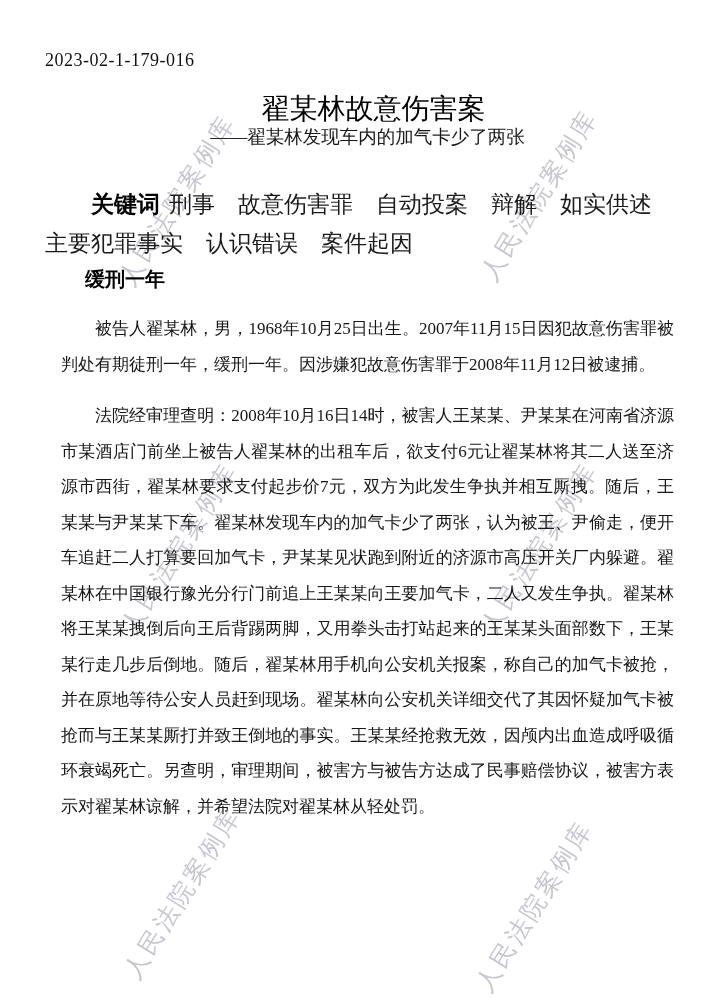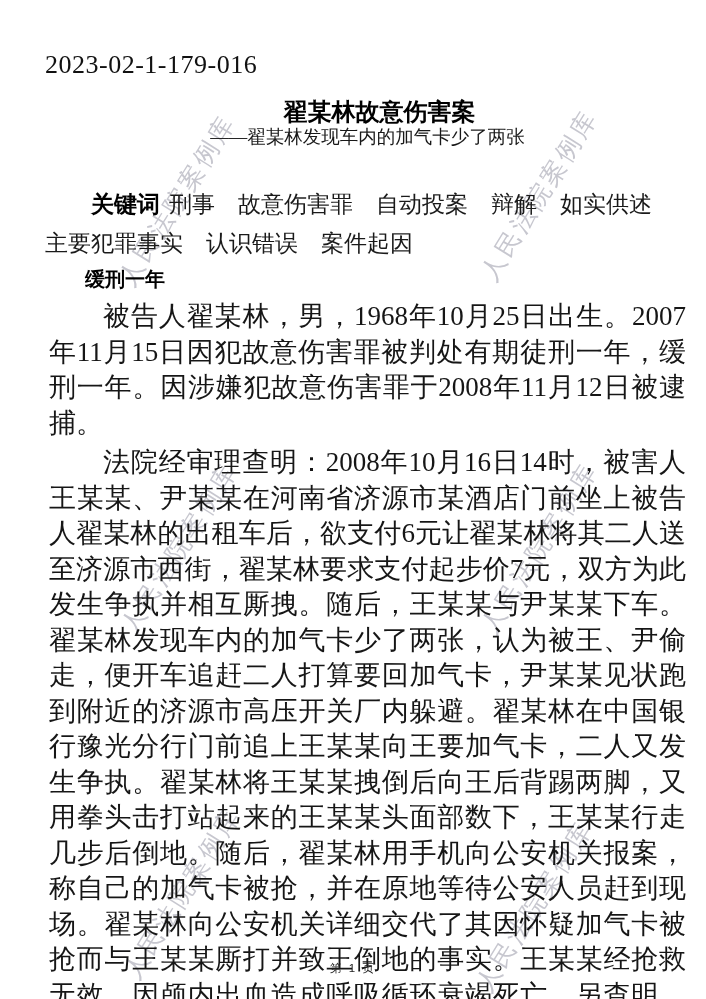--- a/index.html
+++ b/index.html
@@ -38,34 +38,34 @@
   .wm4 { left: 539px; top: 548px; }
   .wm5 { left: 182px; top: 893px; }
   .wm6 { left: 534px; top: 906px; }
   
   .layer-content { position: absolute; inset: 0; z-index: 2; }
   .case-number {
     position: absolute;
     left: 45px;
     top: 50px;
     font-family: "Liberation Serif", "DejaVu Serif", serif;
-    font-size: 26px;
+    font-size: 18px;
     letter-spacing: 0.5px;
     color: #111111;
   }
   .title {
     position: absolute;
     left: 45px;
     top: 84px;
     width: 645px;
-    margin: 12px;
+    margin: 6px;
     text-align: center;
     font-family: "Liberation Sans", "DejaVu Sans", sans-serif;
-    font-size: 24px;
-    font-weight: 700;
+    font-size: 28px;
+    font-weight: 400;
     color: #000000;
   }
   .subtitle {
     position: absolute;
     left: 45px;
     top: 124px;
     width: 645px;
     text-align: center;
     font-family: "Liberation Serif", "DejaVu Serif", serif;
     font-size: 18.5px;
@@ -96,23 +96,23 @@
   .section-heading {
     margin: 1px 0 0 0;
     font-family: "Liberation Sans", "DejaVu Sans", sans-serif;
     font-size: 20px;
     font-weight: 700;
     line-height: 31px;
     text-indent: 2em;
     color: #000000;
   }
   .body-para {
-    margin: 4px;
+    margin: 16px;
     font-family: "Liberation Serif", "DejaVu Serif", serif;
-    font-size: 27px;
+    font-size: 17px;
     line-height: 35.5px;
     text-align: justify;
     text-indent: 2em;
     color: #161616;
   }
   .footer {
     position: absolute;
     left: 0;
     right: 0;
     top: 961px;
@@ -153,16 +153,15 @@
 
       <h2 class="section-heading">缓刑一年</h2>
 
       <p class="body-para">被告人翟某林，男，1968年10月25日出生。2007年11月15日因犯故意伤害罪被判处有期徒刑一年，缓刑一年。因涉嫌犯故意伤害罪于2008年11月12日被逮捕。</p>
 
       <p class="body-para">法院经审理查明：2008年10月16日14时，被害人王某某、尹某某在河南省济源市某酒店门前坐上被告人翟某林的出租车后，欲支付6元让翟某林将其二人送至济源市西街，翟某林要求支付起步价7元，双方为此发生争执并相互厮拽。随后，王某某与尹某某下车。翟某林发现车内的加气卡少了两张，认为被王、尹偷走，便开车追赶二人打算要回加气卡，尹某某见状跑到附近的济源市高压开关厂内躲避。翟某林在中国银行豫光分行门前追上王某某向王要加气卡，二人又发生争执。翟某林将王某某拽倒后向王后背踢两脚，又用拳头击打站起来的王某某头面部数下，王某某行走几步后倒地。随后，翟某林用手机向公安机关报案，称自己的加气卡被抢，并在原地等待公安人员赶到现场。翟某林向公安机关详细交代了其因怀疑加气卡被抢而与王某某厮打并致王倒地的事实。王某某经抢救无效，因颅内出血造成呼吸循环衰竭死亡。另查明，审理期间，被害方与被告方达成了民事赔偿协议，被害方表示对翟某林谅解，并希望法院对翟某林从轻处罚。</p>
 
 
     </div>
 
-    <div class="footer">第 1 页</div>
 
   </div>
 </div>
 
 </body></html>

